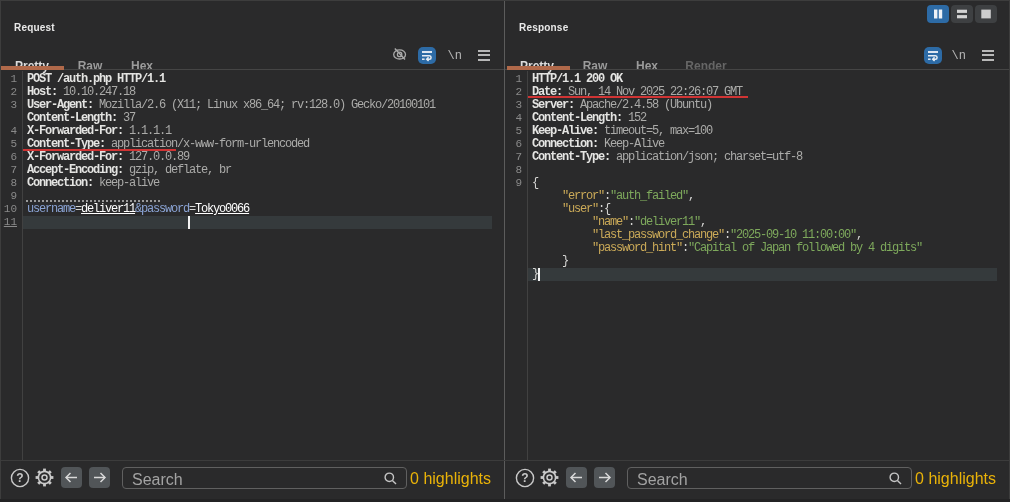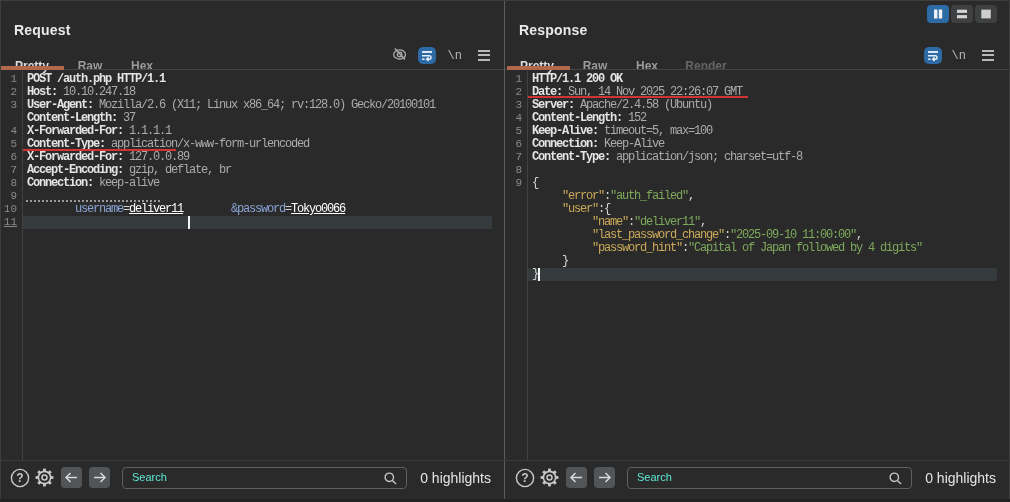--- a/index.html
+++ b/index.html
@@ -3,54 +3,54 @@
 <meta charset="utf-8">
 <style>
 * { margin:0; padding:0; box-sizing:border-box; }
 html,body { width:1010px; height:502px; overflow:hidden; }
 body { background:#2a2a2b; font-family:"Liberation Sans",sans-serif; position:relative; }
 .panel { position:absolute; top:0; height:502px; }
 #req { left:0; width:504px; }
 #resp { left:505px; width:505px; }
 #divider { position:absolute; left:504px; top:0; width:1px; height:502px; background:#5c5c5c; }
 .edge { position:absolute; background:#3d3d3d; }
-.title { position:absolute; left:14px; top:22px; font-size:14px; font-weight:bold; color:#e9e9e9; letter-spacing:0.2px; }
+.title { position:absolute; left:14px; top:22px; font-size:10px; font-weight:bold; color:#e9e9e9; letter-spacing:0.2px; }
 
 .tabs { position:absolute; top:55px; left:0; height:24px; width:100%;font-weight:bold; }
 .tab { display:inline-block; vertical-align:top; text-align:center; font-size:12px; line-height:22px; color:#9b9b9b; }
 .tab.sel { color:#dcdcdc; }
 .tab.dis { color:#666666; }
 .tabline { position:absolute; top:69px; left:0; width:100%; height:1px; background:#454545; }
 .tabsel { position:absolute; top:66px; height:4px; background:#b0694a; }
 .bluebtn { position:absolute; width:18px; height:17px; background:#2d6ba6; border-radius:5px; }
 .slashn { position:absolute; font-family:"Liberation Mono",monospace; font-size:12px; color:#b8b8b8; }
 .burger { position:absolute; width:12px; height:11px; }
 .burger i { display:block; height:2px; background:#b8b8b8; margin-bottom:2.4px; }
 
 .gut { position:absolute; width:17px; text-align:right; font-family:"Liberation Mono",monospace; font-size:11px; color:#8a8a8a; line-height:13px; }
 .gutline { position:absolute; top:71px; width:1px; height:389px; background:#414141; }
 .code { position:absolute; top:73px; font-family:"Liberation Mono",monospace; font-size:12px; letter-spacing:-1.2px; color:#d6d6d4; }
 .code .row { height:13px; line-height:13px; white-space:pre; }
 .hn { font-weight:bold; color:#e4e4e2;margin-top:30px; }
 .hv { color:#ababa9;margin-top:40px; }
 .k { color:#cbaa58; }
 .s { color:#7ea95c; }
-.pn { color:#8aa3d4;margin-left:48px; }
+.pn { color:#8aa3d4; }
 .pv { color:#ffffff;text-decoration:underline; }
 .hl { position:absolute; background:#353a3c; height:13px; }
 .redline { position:absolute; height:2.4px; background:#d03434; }
 .caret { position:absolute; width:2px; height:13px; background:#f2f2f2; }
 .dotline { position:absolute; border-bottom:2px dotted #9a9a9a; height:0; }
 
 .sepbot { position:absolute; top:460px; left:0; width:100%; height:1px; background:#3c3c3c; }
 .sbar { position:absolute; top:461px; height:41px; width:100%; }
 .navbtn { position:absolute; top:6px; width:21px; height:21px; background:#515558; border-radius:4px; }
 .sfield { position:absolute; top:6px; height:22px; border:1px solid #606060; border-radius:4px; }
-.sfield span { position:absolute; left:9px; top:3px; font-size:11px; color:#5eead4; }
-.hcount { position:absolute; top:9px; font-size:14px; color:#e5e5e5; }
+.sfield span { position:absolute; left:9px; top:3px; font-size:16px; color:#a3a3a3; }
+.hcount { position:absolute; top:9px; font-size:16px; color:#eab308; }
 
 .laybtn { position:absolute; top:5px; width:22px; height:18px; border-radius:4px; background:#3e4042; }
 </style>
 </head>
 <body>
 <div id="divider"></div>
 
 <div id="req" class="panel">
   <div class="title">Request</div>
   <div class="tabs">

